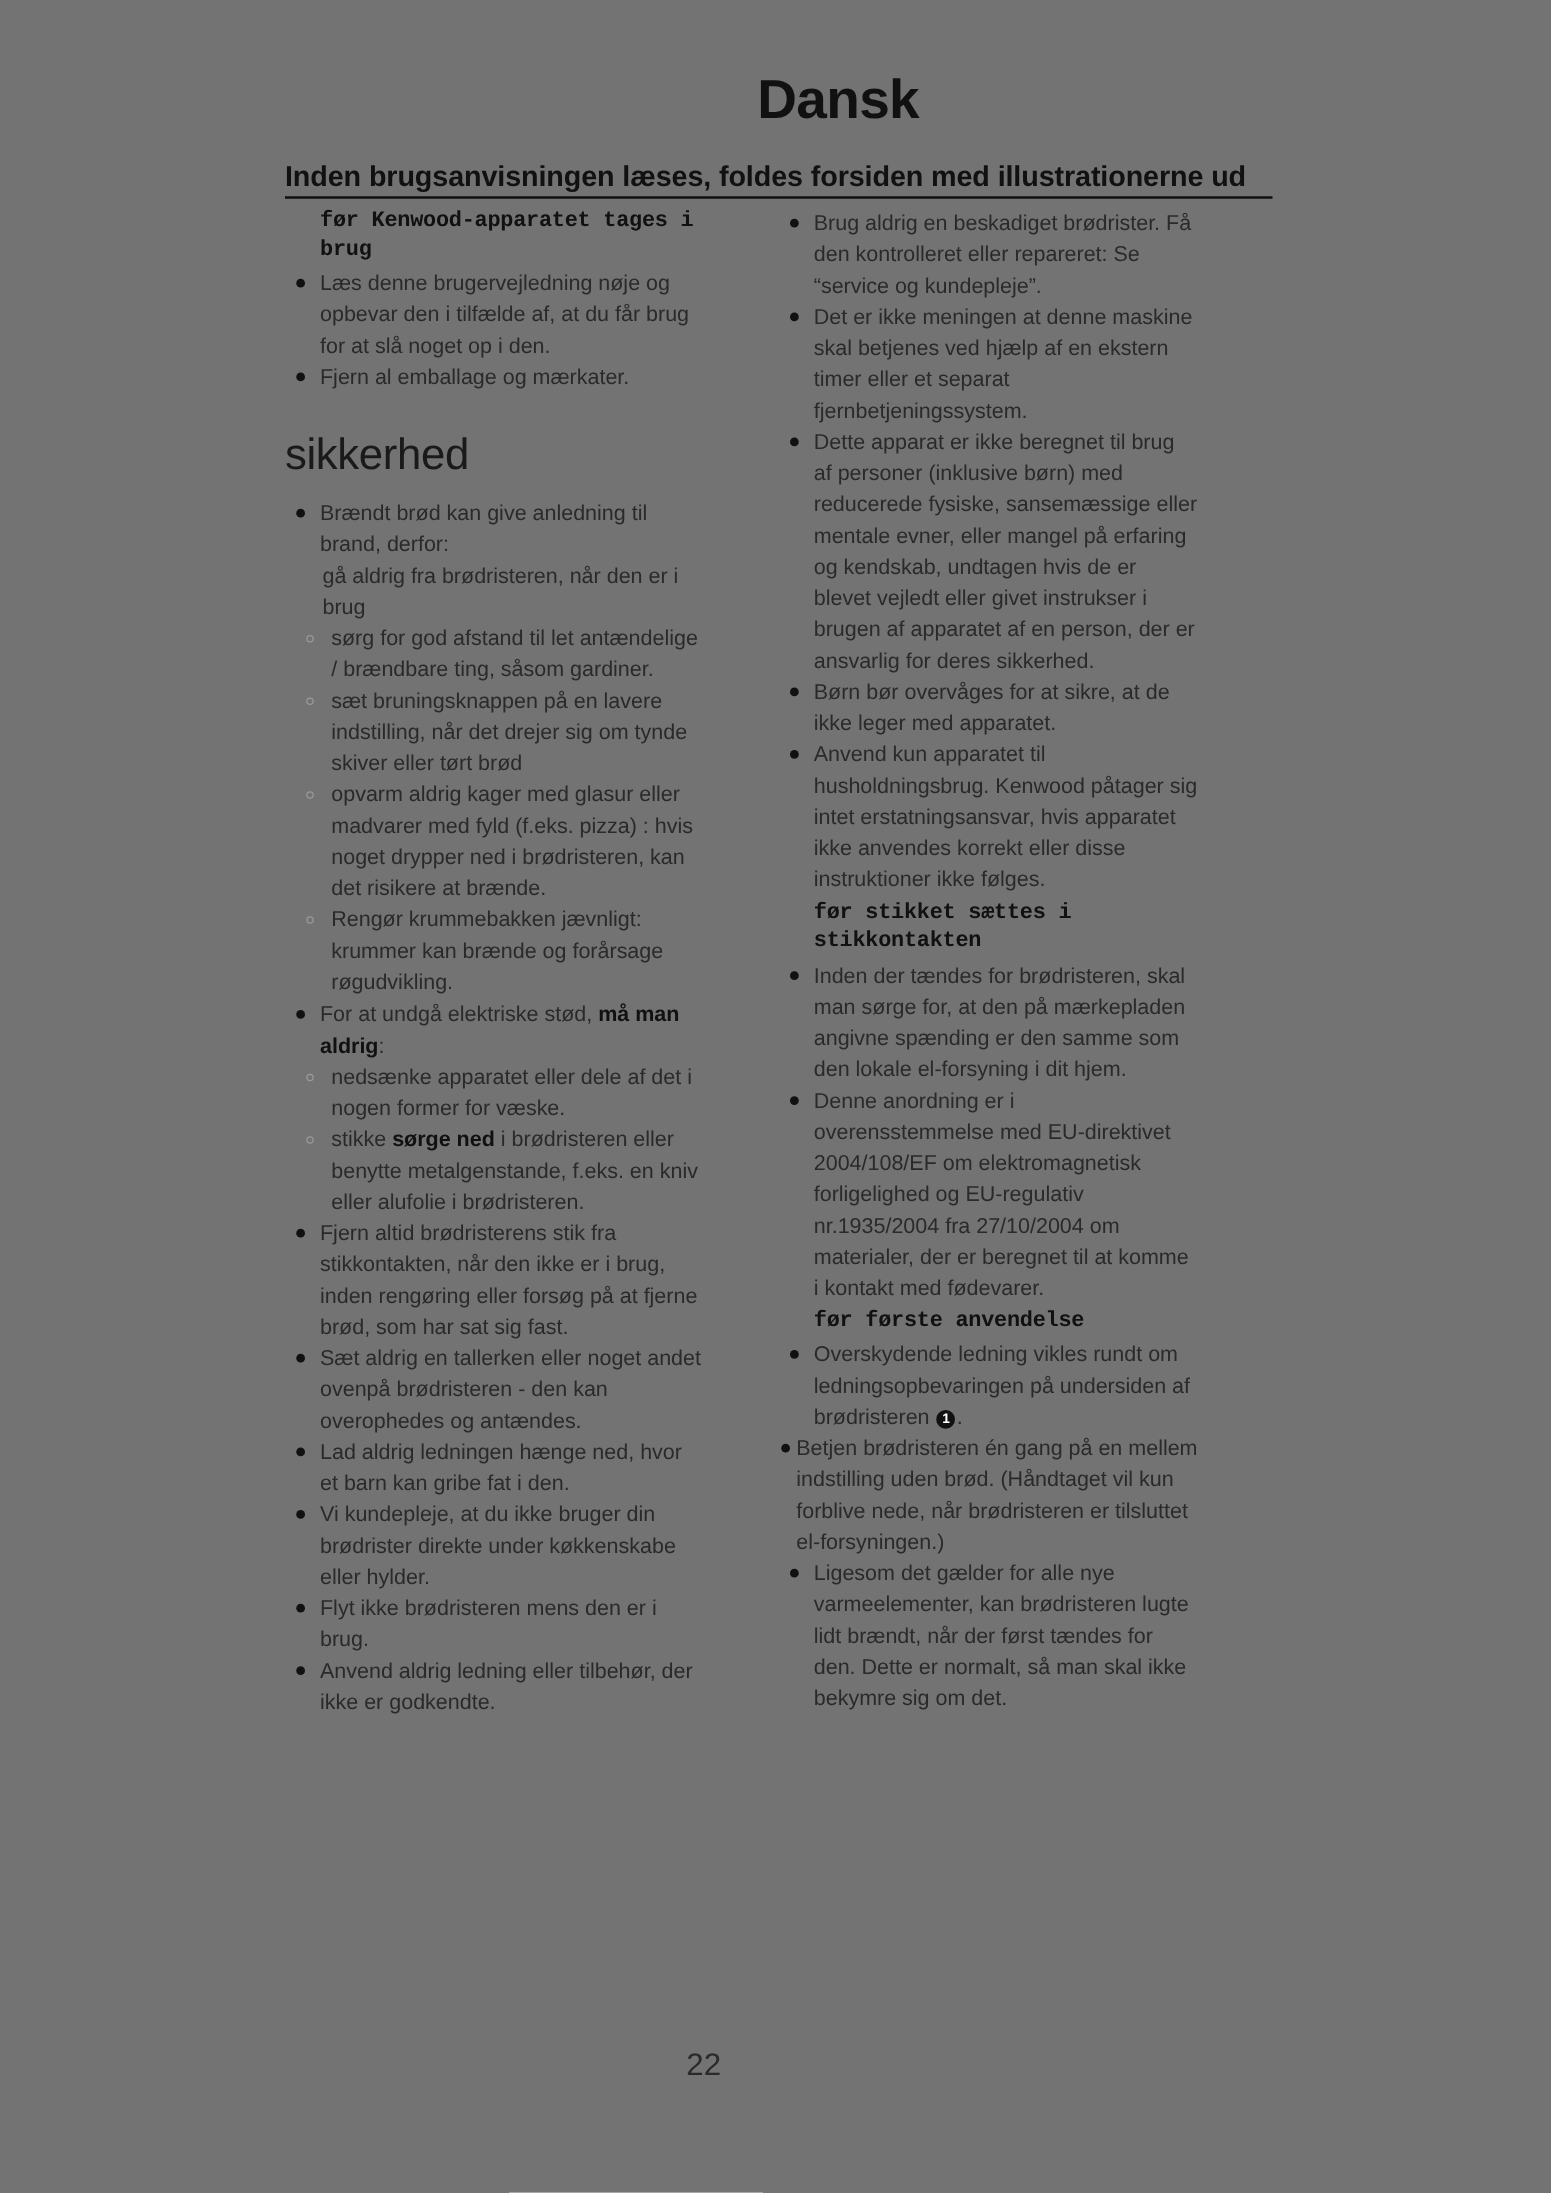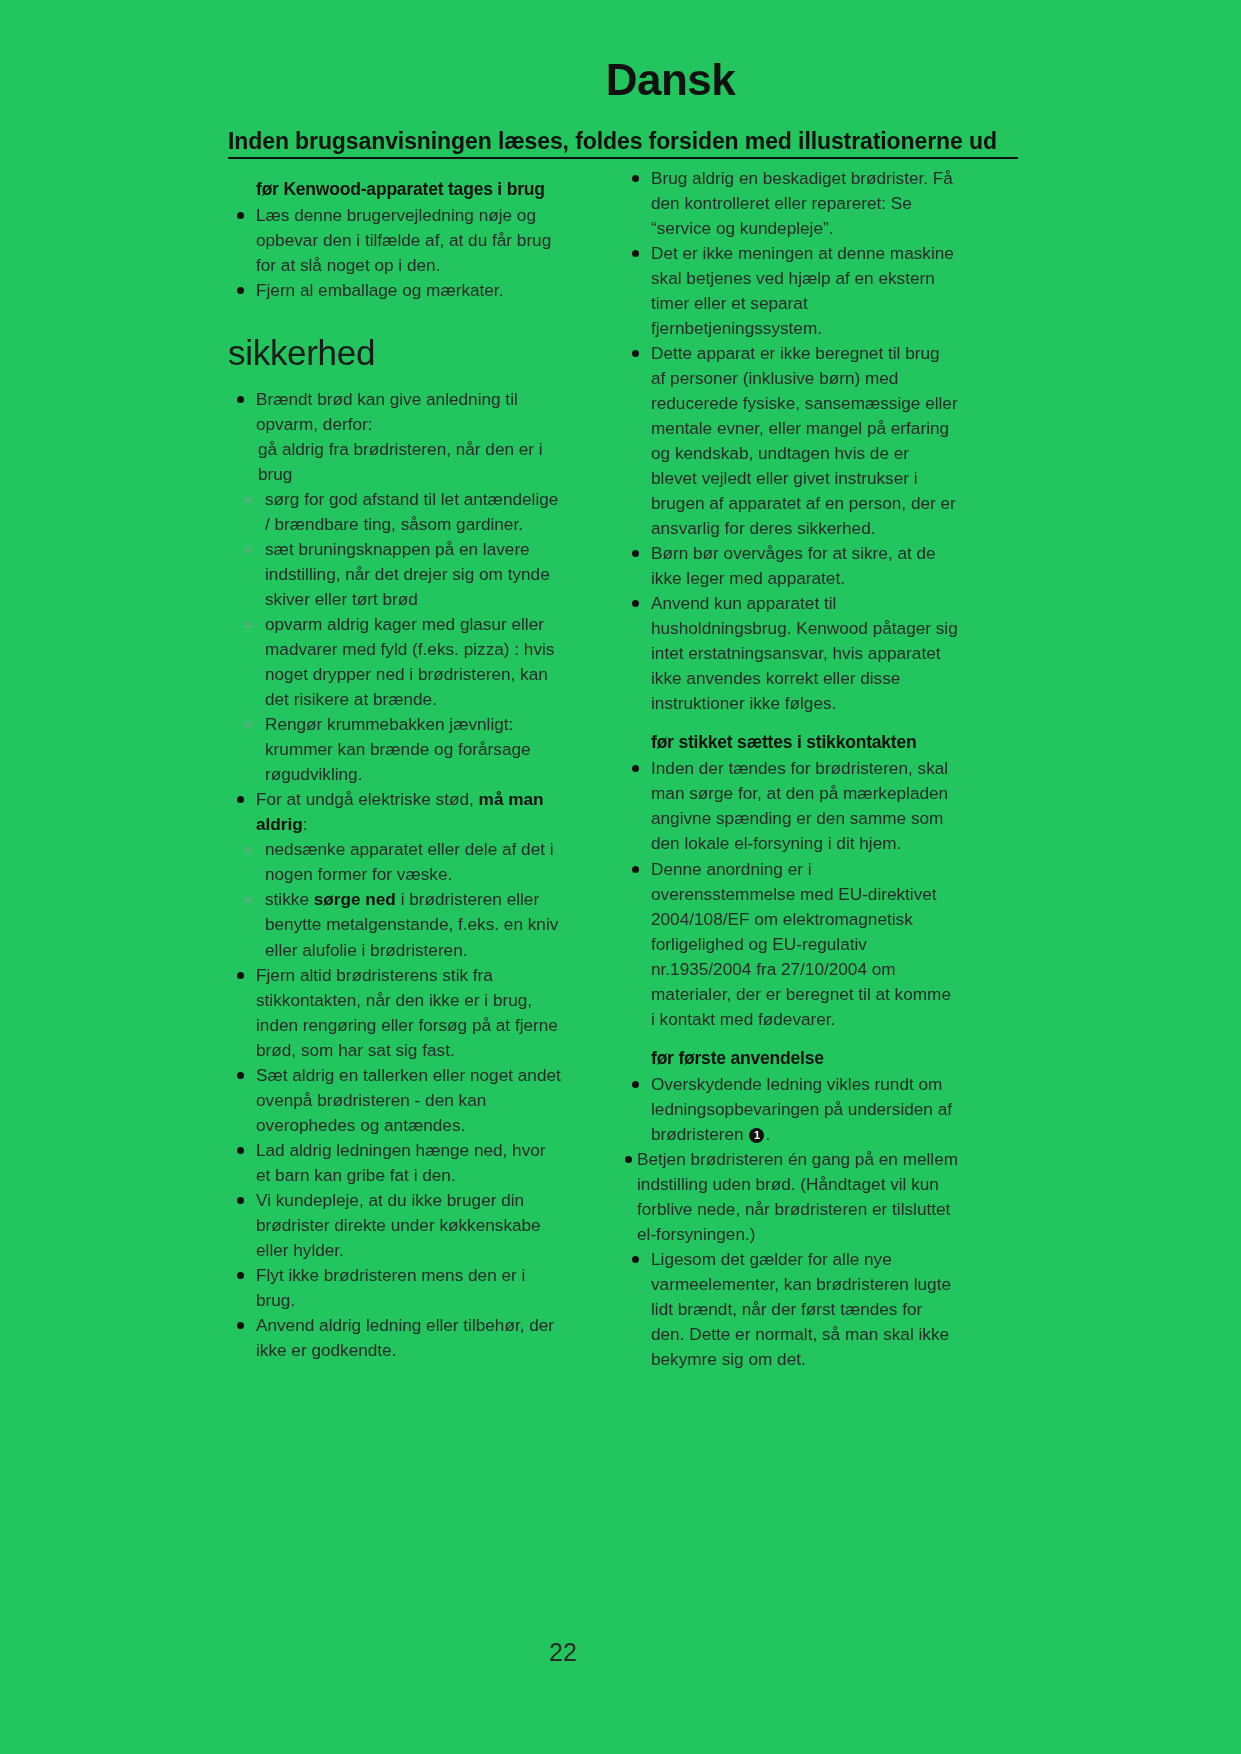--- a/index.html
+++ b/index.html
@@ -13,21 +13,21 @@
     font-family: "Liberation Sans", sans-serif;
     color: #1a1a1a;
     position: relative;
     overflow: hidden;
   }
   .page {
     position: absolute;
     left: 0; top: 0;
     width: 1241px;
     height: 1754px;
-    background: #22c55e;
+    background: #737373;
   }
   .title {
     position: absolute;
     left: 0;
     top: 55px;
     width: 1241px;
     text-align: center;
     font-size: 44px;
     font-weight: bold;
     letter-spacing: -0.5px;
@@ -61,24 +61,25 @@
     top: 0;
     width: 335px;
   }
   .col-left  { left: 0px; }
   .col-right { left: 395px; }
 
   h3.sub {
     font-size: 17.5px;
     font-weight: bold;
     line-height: 1.32;
-    margin: 12px 0 2px 0;
+    margin: 0 0 2px 0;
     padding-left: 28px;
     color: #111;
     letter-spacing: -0.2px;
+    font-family: Liberation Mono, monospace;
   }
   h2.sec {
     font-size: 35px;
     font-weight: normal;
     margin: 30px 0 14px 0;
     padding-left: 0px;
     color: #1a1a1a;
     letter-spacing: -0.3px;
   }
 
@@ -173,21 +174,21 @@
       <h3 class="sub">før Kenwood-apparatet tages i brug</h3>
 
       <ul class="list">
         <li class="b1">Læs denne brugervejledning nøje og opbevar den i tilfælde af, at du får brug for at slå noget op i den.</li>
         <li class="b1">Fjern al emballage og mærkater.</li>
       </ul>
 
       <h2 class="sec">sikkerhed</h2>
 
       <ul class="list">
-        <li class="b1">Brændt brød kan give anledning til opvarm, derfor:</li>
+        <li class="b1">Brændt brød kan give anledning til brand, derfor:</li>
         <li class="b2-wide">gå aldrig fra brødristeren, når den er i brug</li>
         <li class="b2">sørg for god afstand til let antændelige / brændbare ting, såsom gardiner.</li>
         <li class="b2">sæt bruningsknappen på en lavere indstilling, når det drejer sig om tynde skiver eller tørt brød</li>
         <li class="b2">opvarm aldrig kager med glasur eller madvarer med fyld (f.eks. pizza) : hvis noget drypper ned i brødristeren, kan det risikere at brænde.</li>
         <li class="b2">Rengør krummebakken jævnligt: krummer kan brænde og forårsage røgudvikling.</li>
         <li class="b1"><span>For at undgå elektriske stød, </span><b>må man aldrig</b><span>:</span></li>
         <li class="b2">nedsænke apparatet eller dele af det i nogen former for væske.</li>
         <li class="b2"><span>stikke </span><b>sørge ned</b><span> i brødristeren eller benytte metalgenstande, f.eks. en kniv eller alufolie i brødristeren.</span></li>
         <li class="b1">Fjern altid brødristerens stik fra stikkontakten, når den ikke er i brug, inden rengøring eller forsøg på at fjerne brød, som har sat sig fast.</li>
         <li class="b1">Sæt aldrig en tallerken eller noget andet ovenpå brødristeren - den kan overophedes og antændes.</li>

